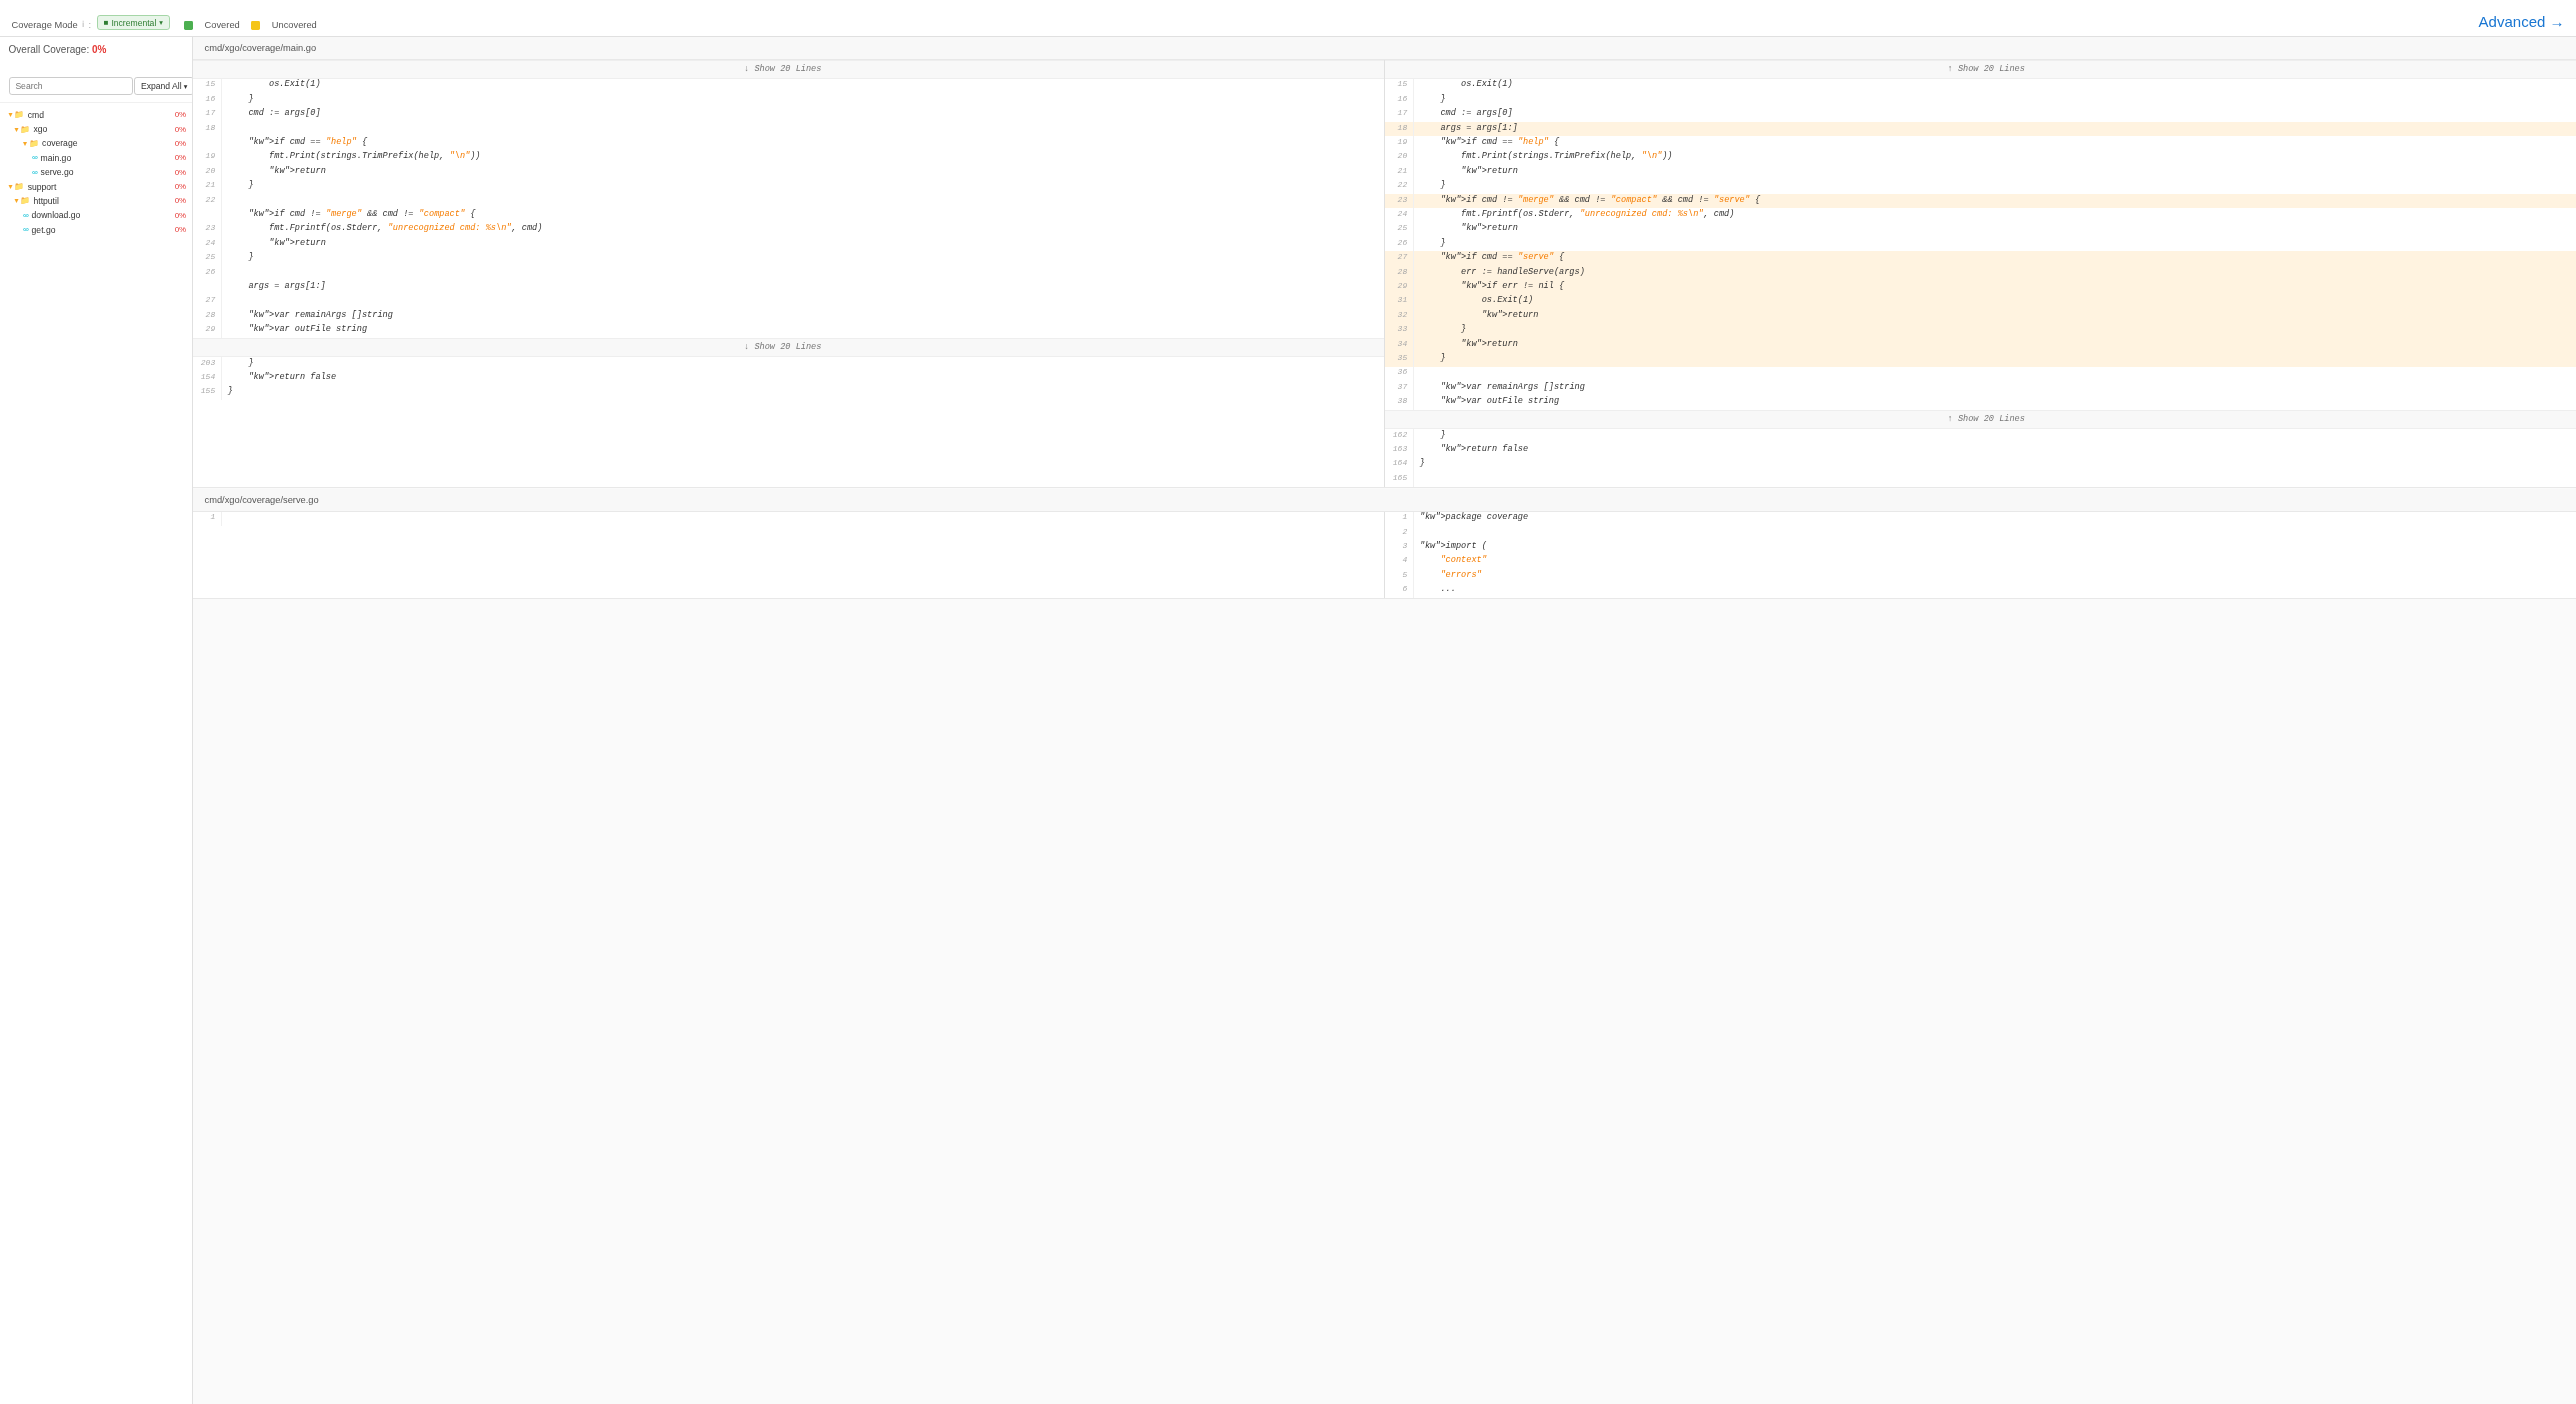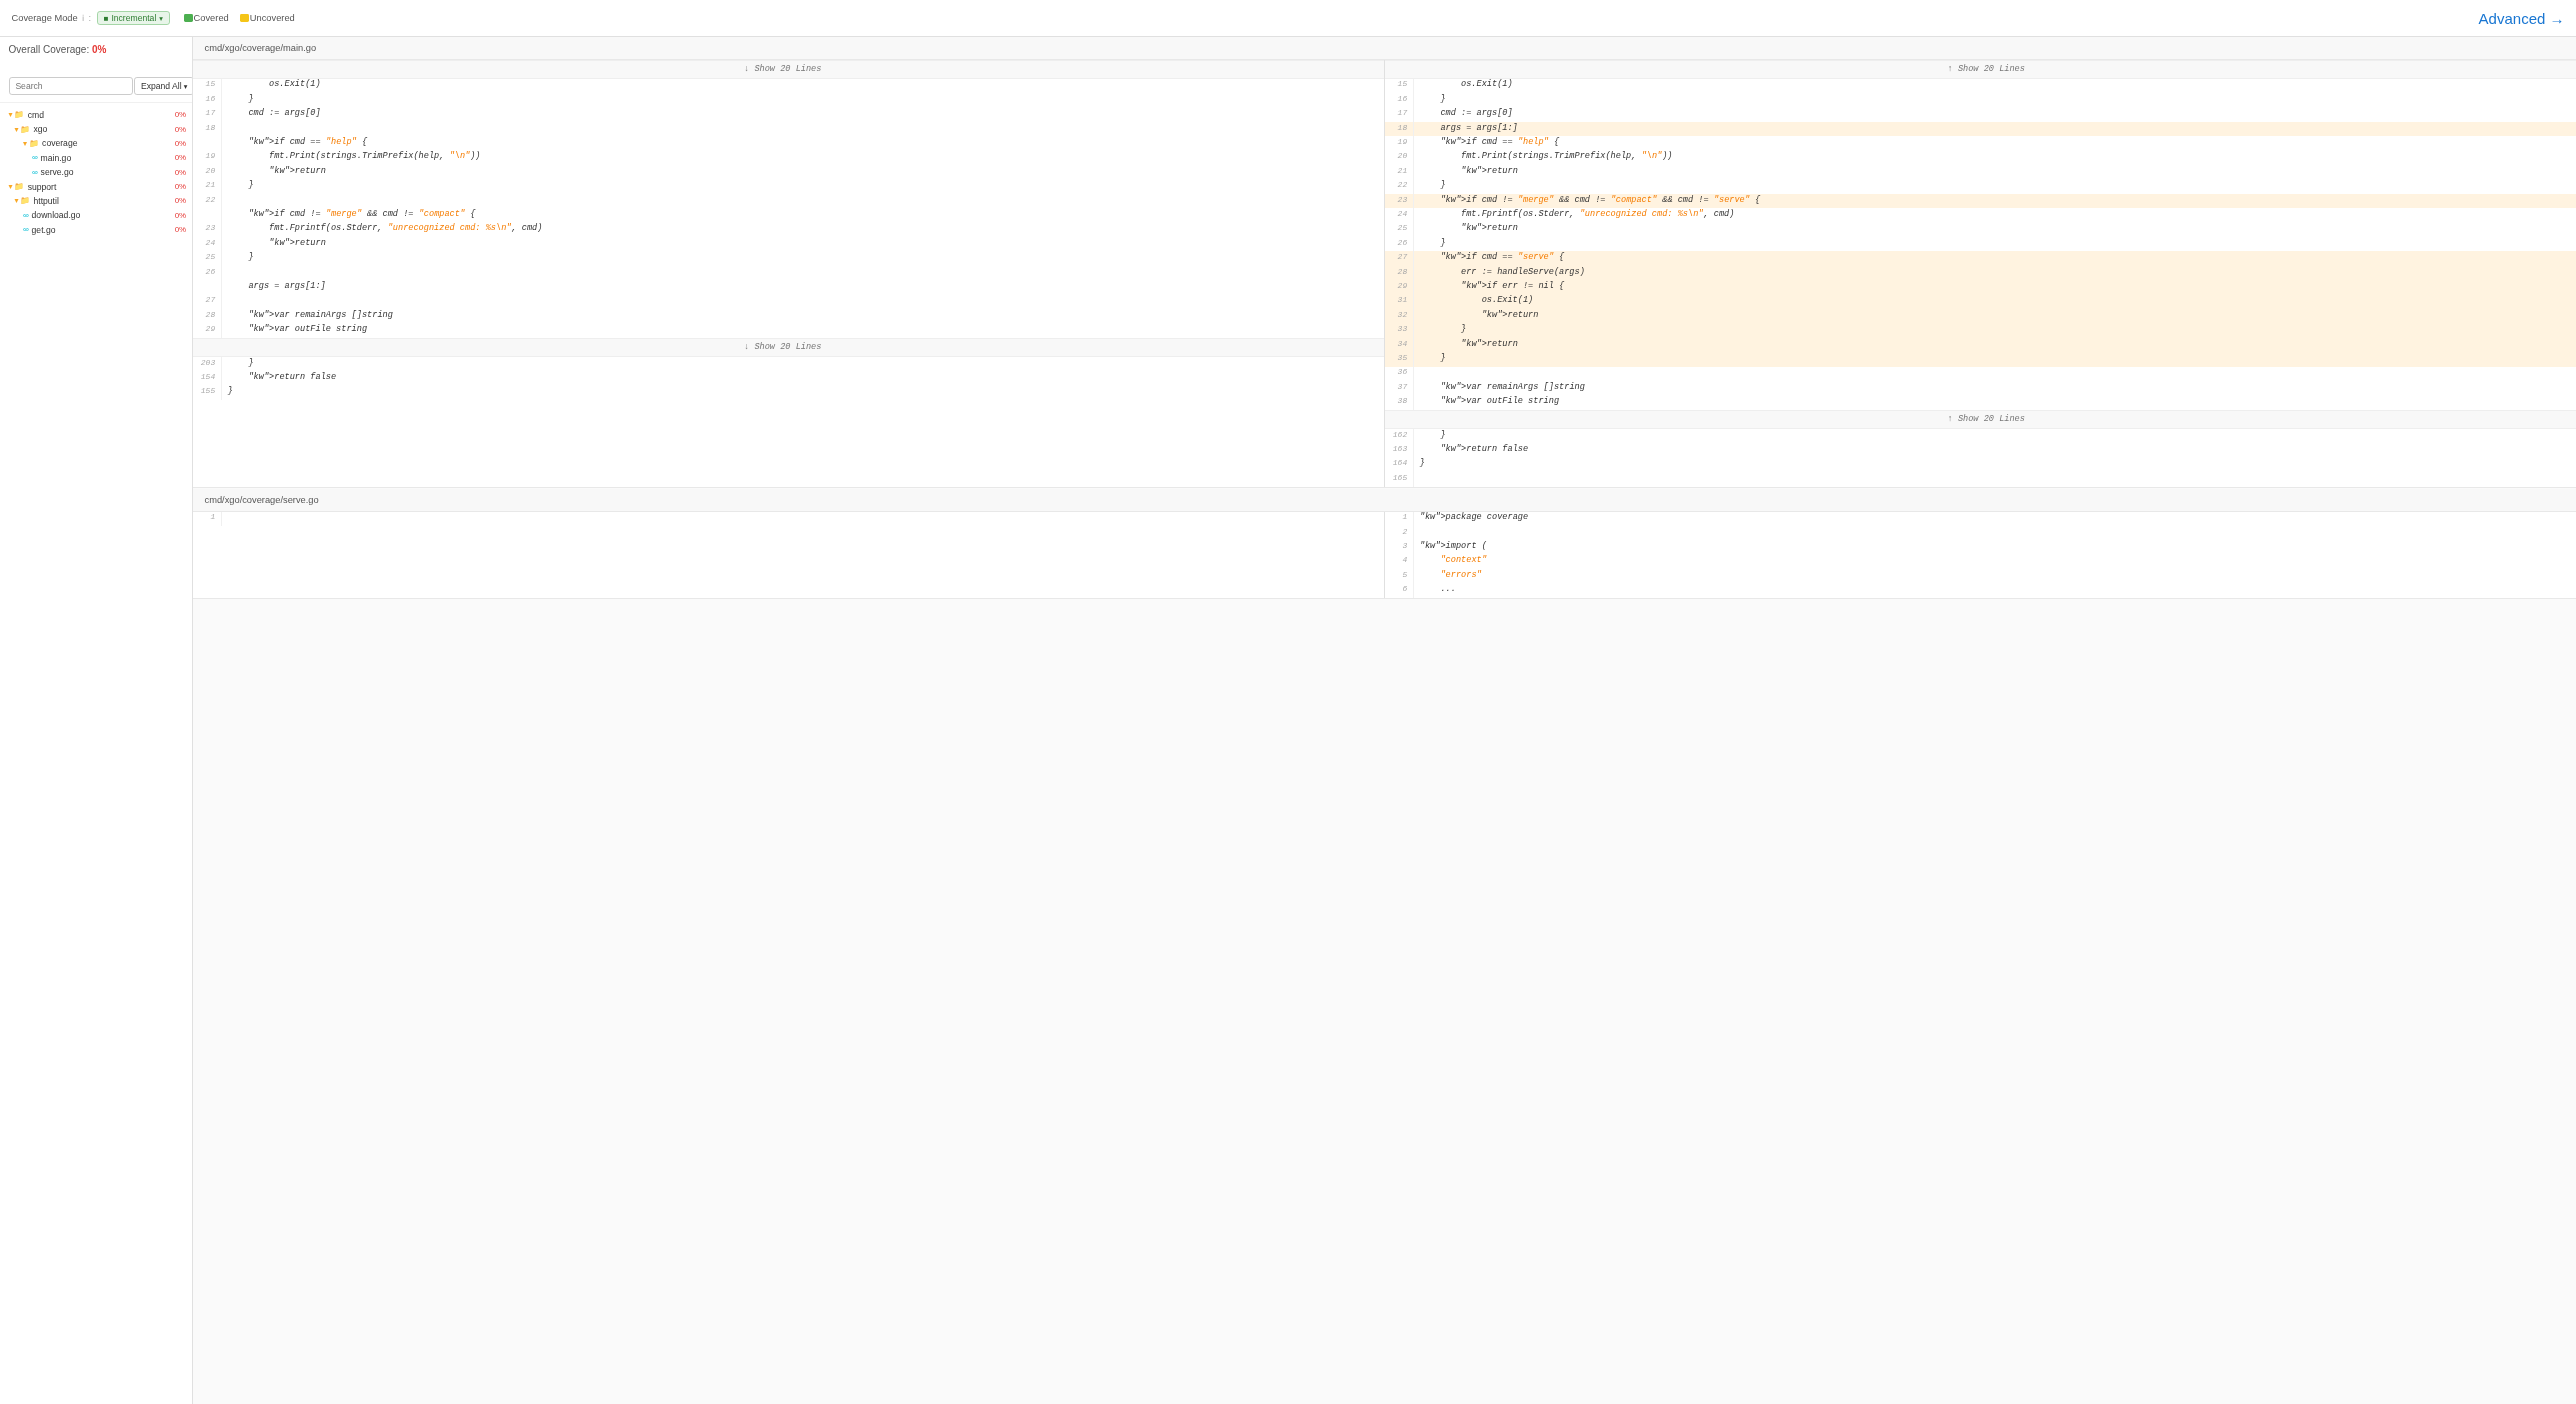--- a/index.html
+++ b/index.html
@@ -1,32 +1,32 @@
 <!DOCTYPE html>
 <html style="font-size:11.5px"><head>
   <meta charset="utf-8">
   <style>
     * { box-sizing: border-box; margin: 0; padding: 0; }
     body { font-family: -apple-system, BlinkMacSystemFont, 'Segoe UI', sans-serif; font-size: 9.3px; background: #fff; color: #333; height: 100vh; overflow: hidden; display: flex; flex-direction: column; }
 
     
     .top-bar {
-      display: flex; align-items: center; padding: 5.8px 11.5px;
+      display: flex; align-items: flex-end; padding: 5.8px 11.5px;
       border-bottom: 0.7px solid #e0e0e0; background: #fff;
       min-height: 37px; flex-shrink: 0;
     }
     .coverage-mode-label { color: #555; font-size: 9.3px; margin-right: 4.3px; }
     .mode-badge {
       display: inline-flex; align-items: center; gap: 2.9px;
       background: #e8f5e9; color: #2e7d32; border: 0.7px solid #a5d6a7;
       border-radius: 2.9px; padding: 1.4px 5.8px; font-size: 8.6px; cursor: pointer;
     }
     .mode-badge .chevron { font-size: 7.2px; color: #2e7d32; }
     .legend { display: flex; align-items: center; gap: 11.5px; margin-left: 14.4px; }
-    .legend-item { display: flex; align-items: center; gap: 1px; font-size: 9.3px; color: #555; }
+    .legend-item { display: flex; align-items: center; gap: 12px; font-size: 9.3px; color: #555; }
     .legend-dot-green { width: 8.6px; height: 8.6px; background: #4caf50; border-radius: 1.4px; }
     .legend-dot-yellow { width: 8.6px; height: 8.6px; background: #f5c518; border-radius: 1.4px; }
     .advanced-link { margin-left: auto; color: #1976d2; font-size: 15px; cursor: pointer; text-decoration: none; }
 
     
     .main-layout { display: flex; flex: 1; overflow: hidden; }
 
     
     .sidebar {
       width: 193px; min-width: 193px; border-right: 0.7px solid #e0e0e0;

